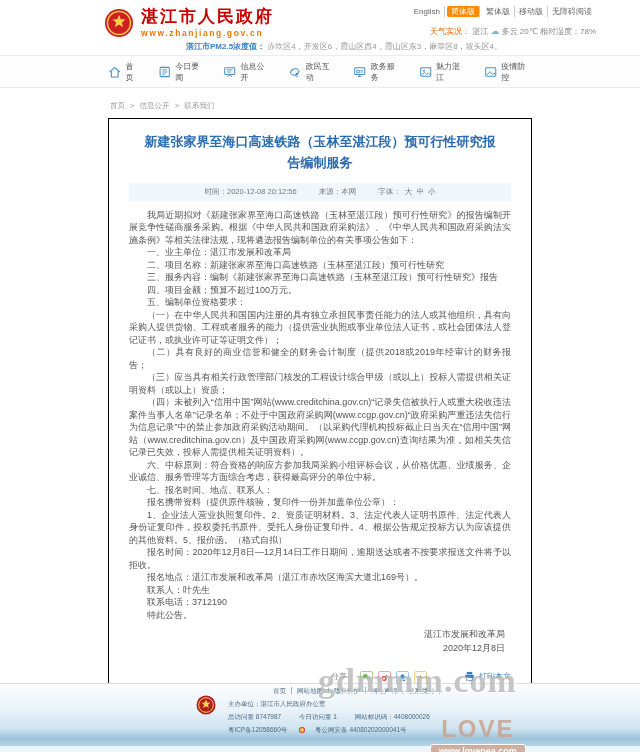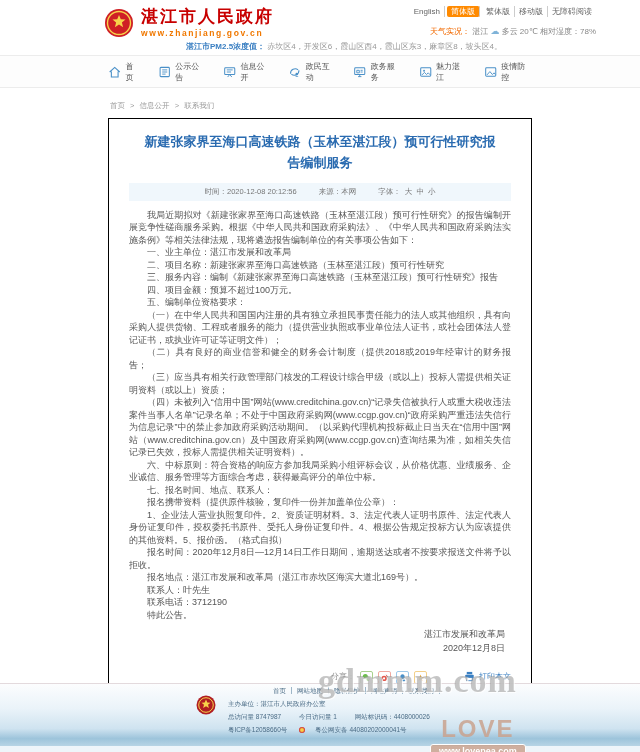--- a/index.html
+++ b/index.html
@@ -122,21 +122,21 @@
         <svg viewBox="0 0 16 16">
             <path d="M2 8l6-5.5L14 8M4 7.5V14h8V7.5" fill="none" stroke="#4a90c8" stroke-width="1.3"></path>
           </svg>
         <span class="nav-label">首页</span>
       </div>
       <div class="nav-item">
         <svg viewBox="0 0 16 16">
             <rect x="2.5" y="2.5" width="11" height="11" rx="1" fill="none" stroke="#4a90c8" stroke-width="1.2"></rect>
             <path d="M5 5.5h6M5 8h6M5 10.5h4" stroke="#4a90c8" stroke-width="1.1"></path>
           </svg>
-        <span class="nav-label">公示公告</span>
+        <span class="nav-label">今日要闻</span>
       </div>
       <div class="nav-item">
         <svg viewBox="0 0 16 16">
             <rect x="2" y="3" width="12" height="8" rx="1" fill="none" stroke="#4a90c8" stroke-width="1.2"></rect>
             <path d="M4.5 5.5h7M4.5 8h5M8 11l-2.5 3M8 11l2.5 3" stroke="#4a90c8" stroke-width="1.1" fill="none"></path>
           </svg>
         <span class="nav-label">信息公开</span>
       </div>
       <div class="nav-item">
         <svg viewBox="0 0 16 16">

